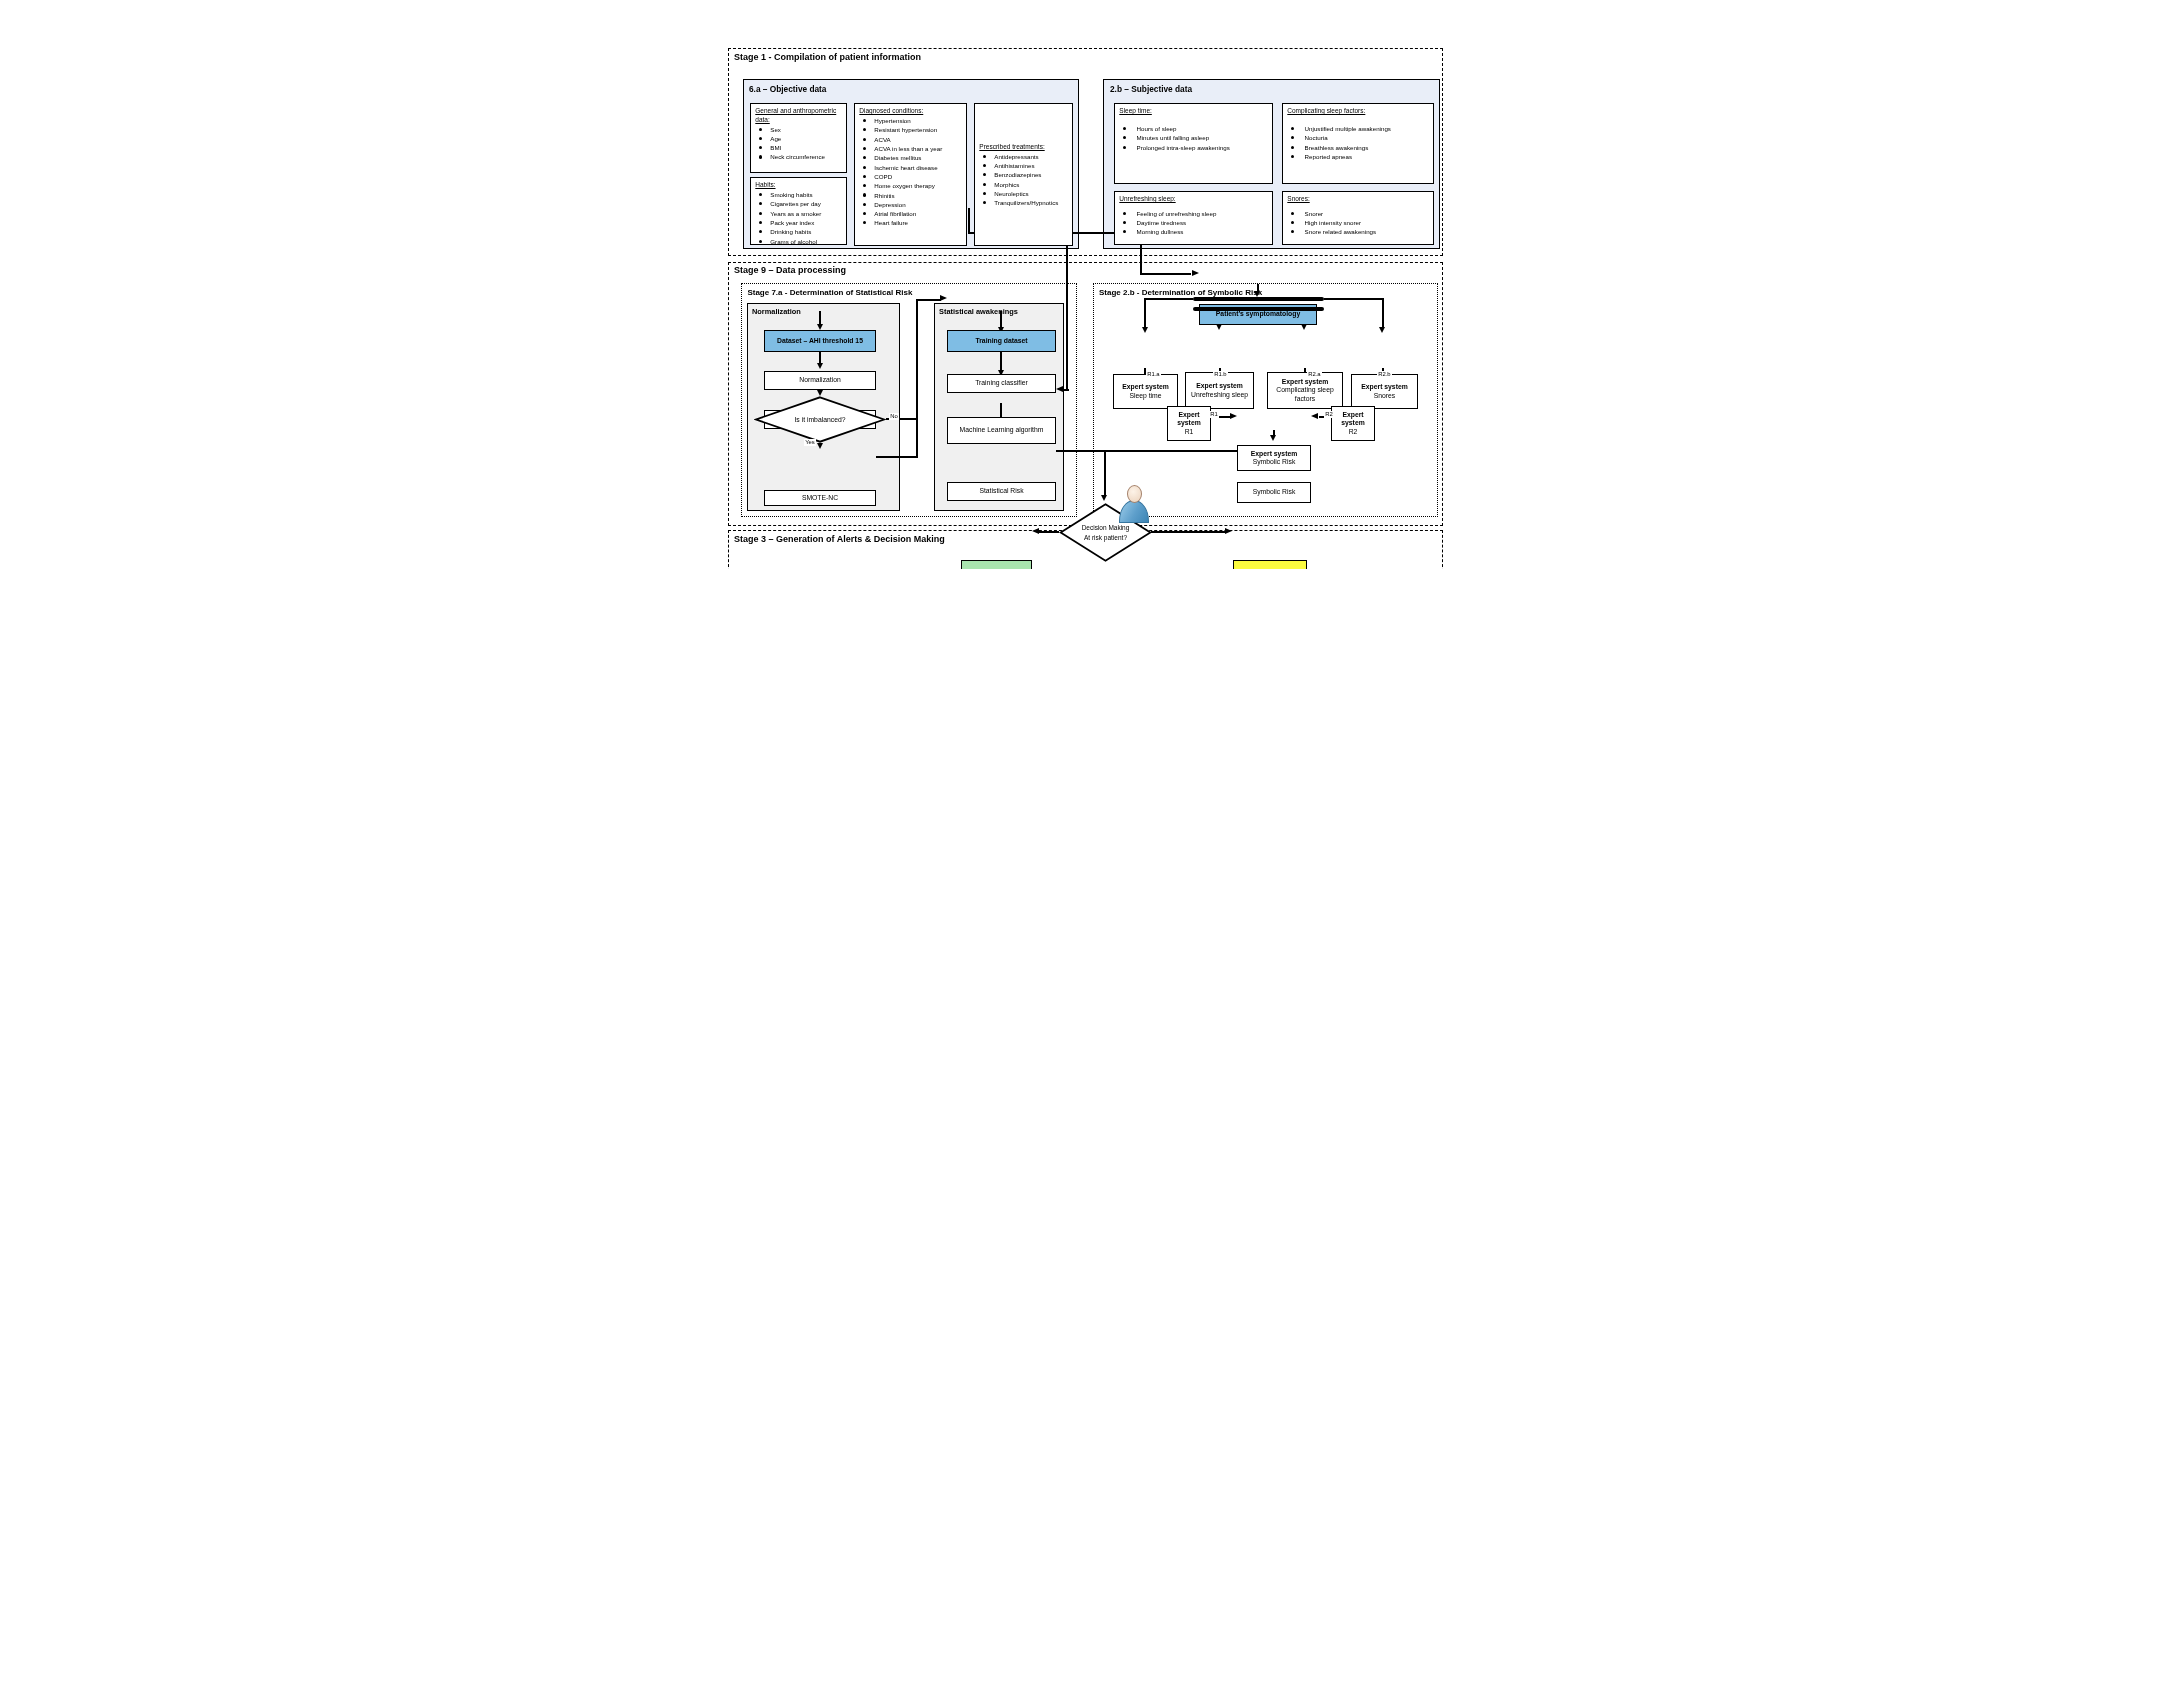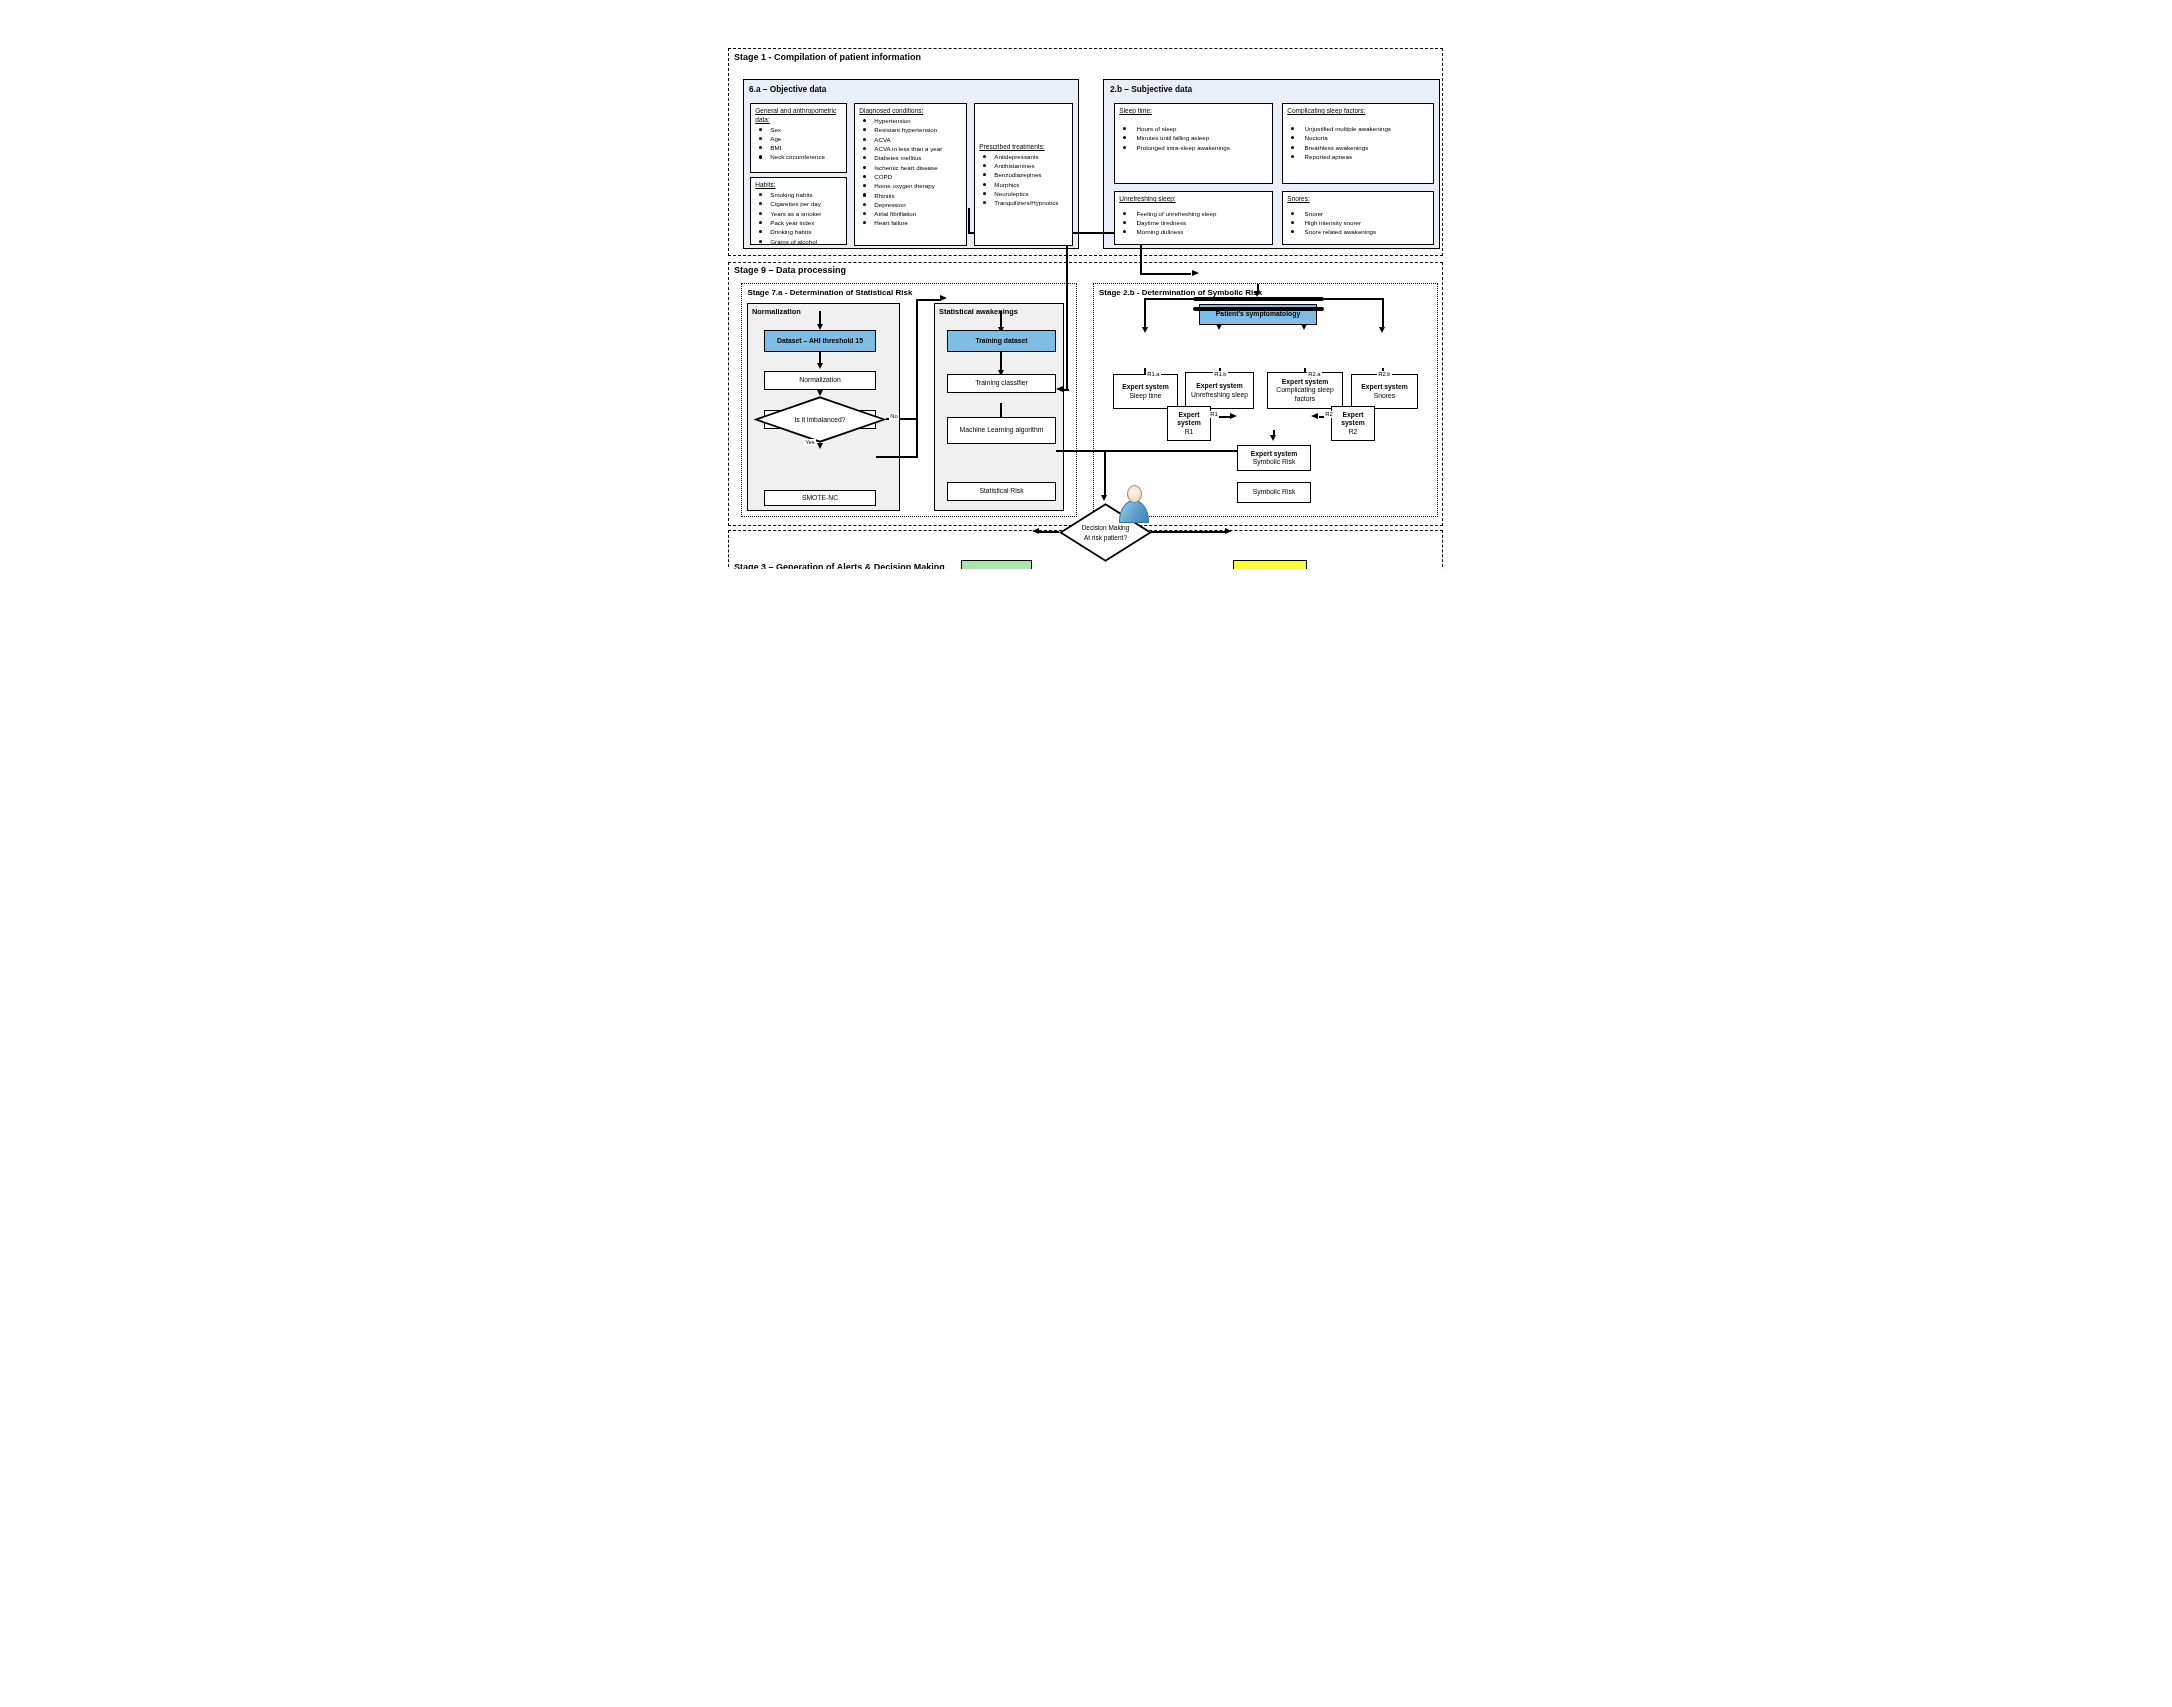--- a/index.html
+++ b/index.html
@@ -195,21 +195,21 @@
   <div class="smalllbl" style="left:653px;top:371px;">R2.b</div>
 
   <div class="abs node" style="left:513px;top:404px;width:74px;height:26px;">
     <span><span class="es-title">Expert system</span><span>Symbolic Risk</span></span>
   </div>
   <div class="smalllbl" style="left:485px;top:411px;">R1</div>
   <div class="smalllbl" style="left:600px;top:411px;">R2</div>
   <div class="abs node" style="left:513px;top:441px;width:74px;height:21px;">Symbolic Risk</div>
 
   <div class="abs stage" style="left:4.3px;top:489px;width:715px;height:76px;"></div>
-  <div class="abs stage-title" style="left:10px;top:521px;">Stage 3 – Generation of Alerts &amp; Decision Making</div>
+  <div class="abs stage-title" style="left:10px;top:493px;">Stage 3 – Generation of Alerts &amp; Decision Making</div>
 
   <div class="abs node green" style="left:237px;top:519px;width:71px;height:27px;">Non-OSA case</div>
   <div class="abs node yellow" style="left:509px;top:519px;width:74px;height:27px;">Possible OSA case</div>
 
   <div class="person" style="left:395px;top:485px;">
     <div class="person-body"></div>
     <div class="person-head"></div>
   </div>
 
   <svg class="dia" style="left:335px;top:503px;z-index:3;" width="93" height="59" viewBox="0 0 150 96">

